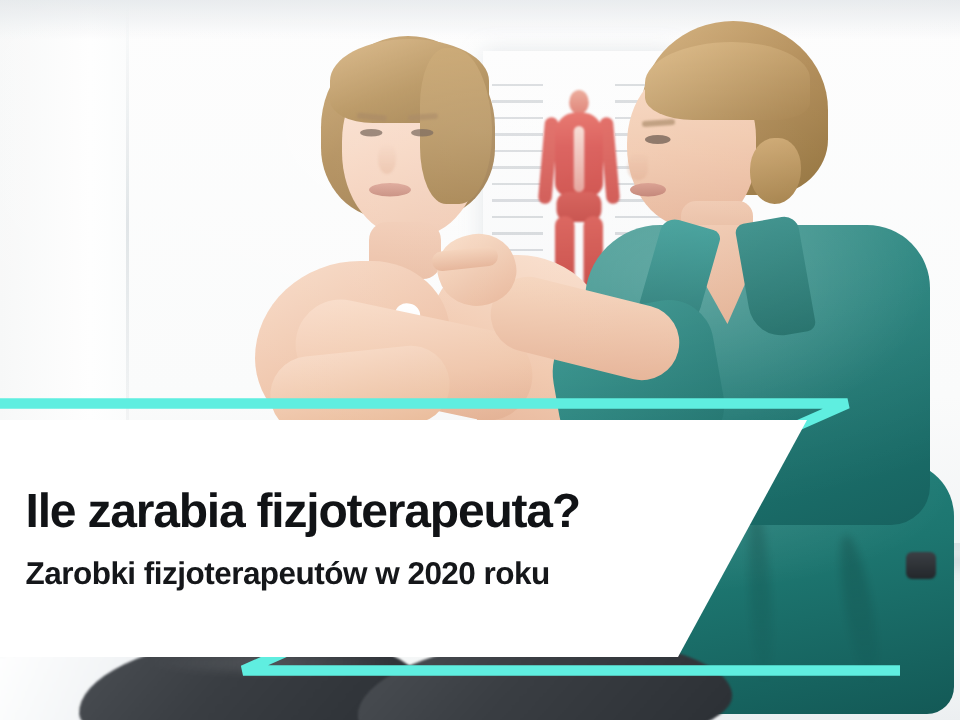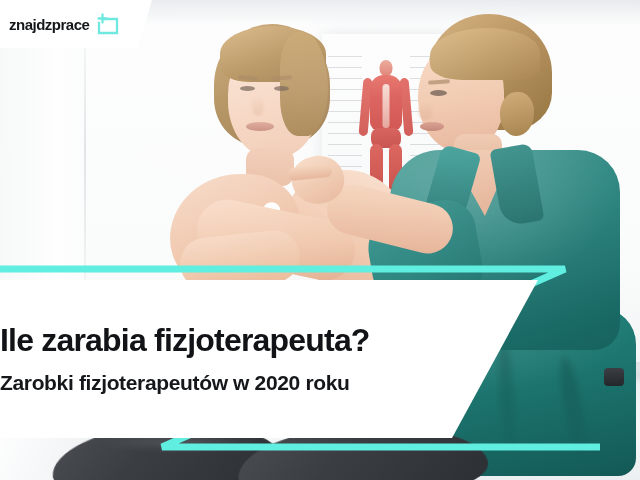--- a/index.html
+++ b/index.html
@@ -373,20 +373,21 @@
     pointer-events:none;
   }
 
   
   .banner {
     position:absolute; left:0; top:280px;
     width:538px; height:158px;
     background:#ffffff;
     clip-path:polygon(0 0, 538px 0, 452px 158px, 0 158px);
     display:flex; flex-direction:column; justify-content:center;
+    padding-left:17px;
   }
   .banner-title {
     font-size:32px;
     font-weight:700;
     letter-spacing:-.8px;
     color:#111316;
     line-height:1.06;
     white-space:nowrap;
   }
   .banner-subtitle {
@@ -484,21 +485,14 @@
 
   <svg class="z-accent" viewBox="0 0 620 226" aria-hidden="true">
     <path d="M0 23 L585 23 L182 201 L620 201" fill="none" stroke="#5FEEE0" stroke-width="7" stroke-linecap="square" stroke-linejoin="miter"></path>
   </svg>
 
   <div class="banner">
     <div class="banner-title">Ile zarabia fizjoterapeuta?</div>
     <div class="banner-subtitle">Zarobki fizjoterapeutów w 2020 roku</div>
   </div>
 
-  <div class="logo-badge">
-    <span class="logo-word">znajdzprace</span>
-    <svg class="logo-mark" viewBox="0 0 24 22" aria-hidden="true">
-      <path d="M9 6 H22 V20 H4 V10" fill="none" stroke="#6FE9DF" stroke-width="2.3" stroke-linecap="square" stroke-linejoin="miter"></path>
-      <path d="M7.5 1.5 V9.5 M3.5 5.5 H11.5" fill="none" stroke="#6FE9DF" stroke-width="2.3" stroke-linecap="round"></path>
-    </svg>
-  </div>
 
 </div>
 
 </body></html>

